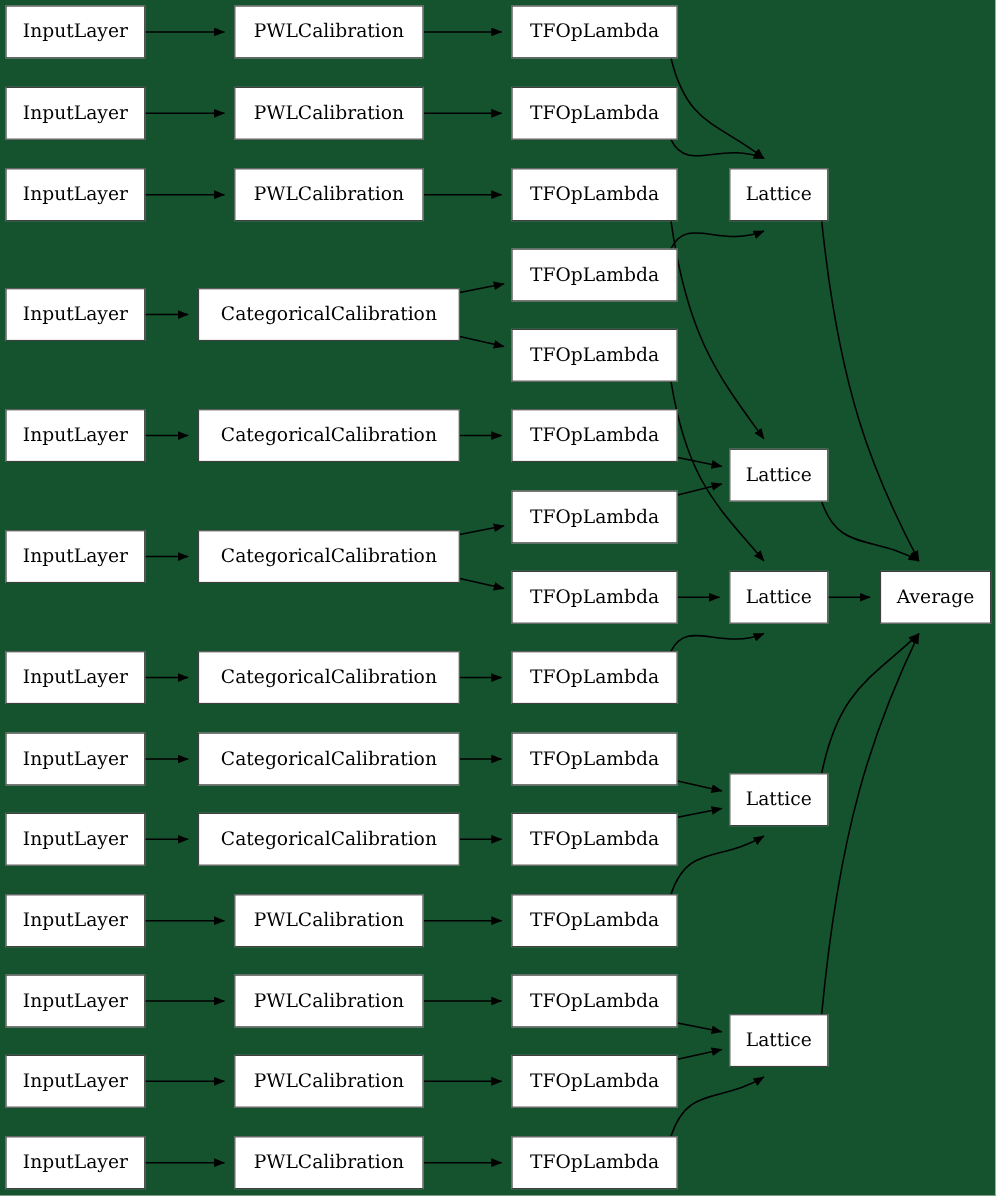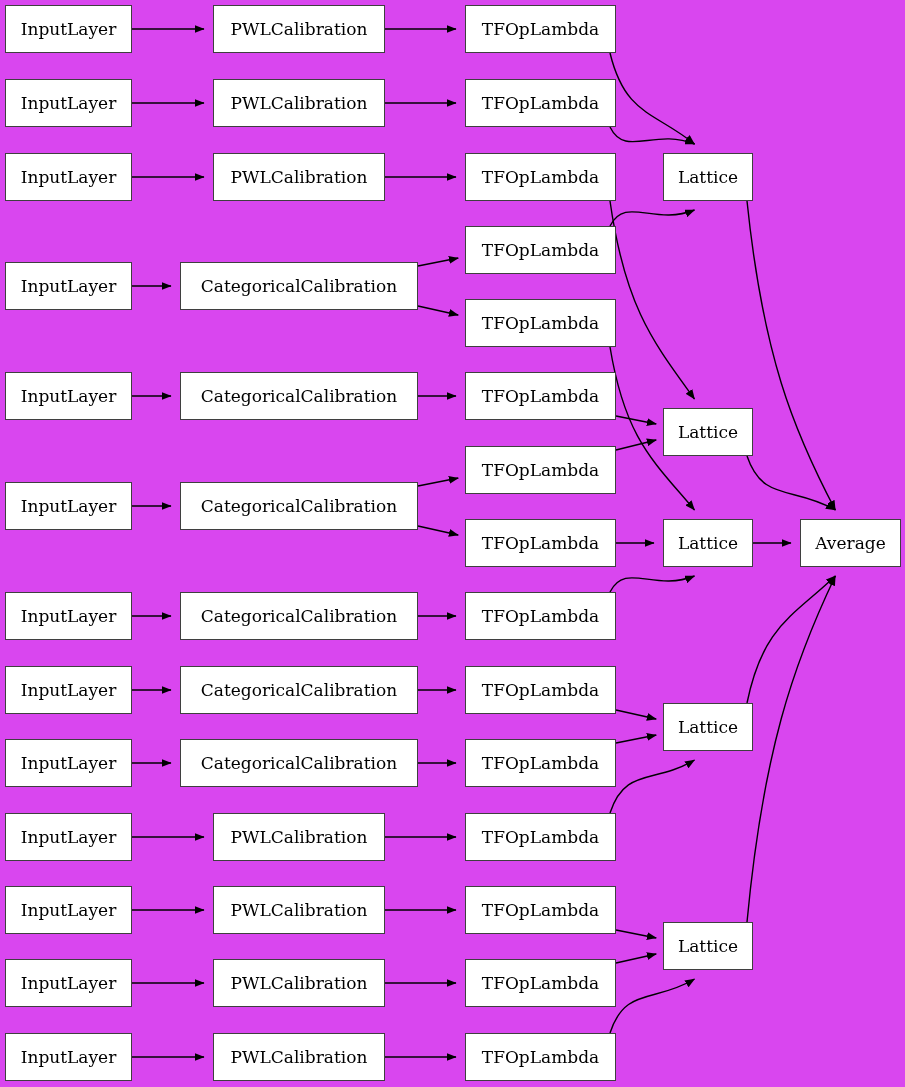--- a/index.html
+++ b/index.html
@@ -1,17 +1,17 @@
 <!DOCTYPE html>
 <html><head>
 <meta charset="utf-8">
 <style>
   html,body{margin:0;padding:0;background:#ffffff;}
   body{width:905px;height:1087px;font-family:"DejaVu Serif","Liberation Serif",serif;}
-  #canvas{position:relative;width:905px;height:1087px;overflow:hidden;background:#d946ef;}
+  #canvas{position:relative;width:905px;height:1087px;overflow:hidden;background:#14532d;}
   svg#edges{position:absolute;left:0;top:0;width:905px;height:1087px;pointer-events:none;}
   .node{
     position:absolute;
     box-sizing:border-box;
     background:#ffffff;
     border:1px solid #3f3f3f;
     display:flex;
     align-items:center;
     justify-content:center;
     font-size:17px;

